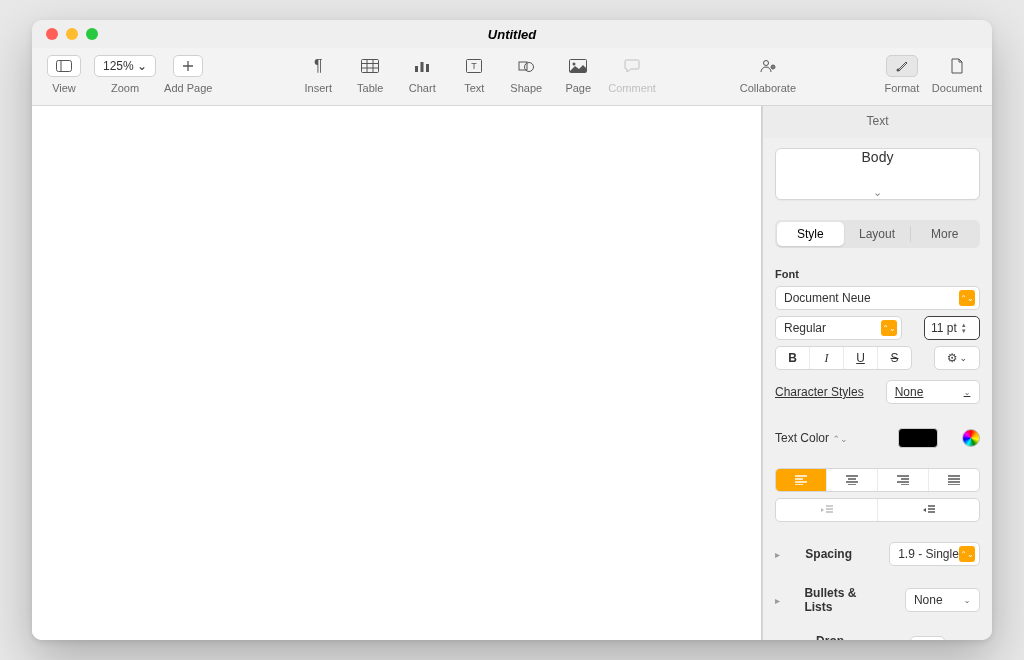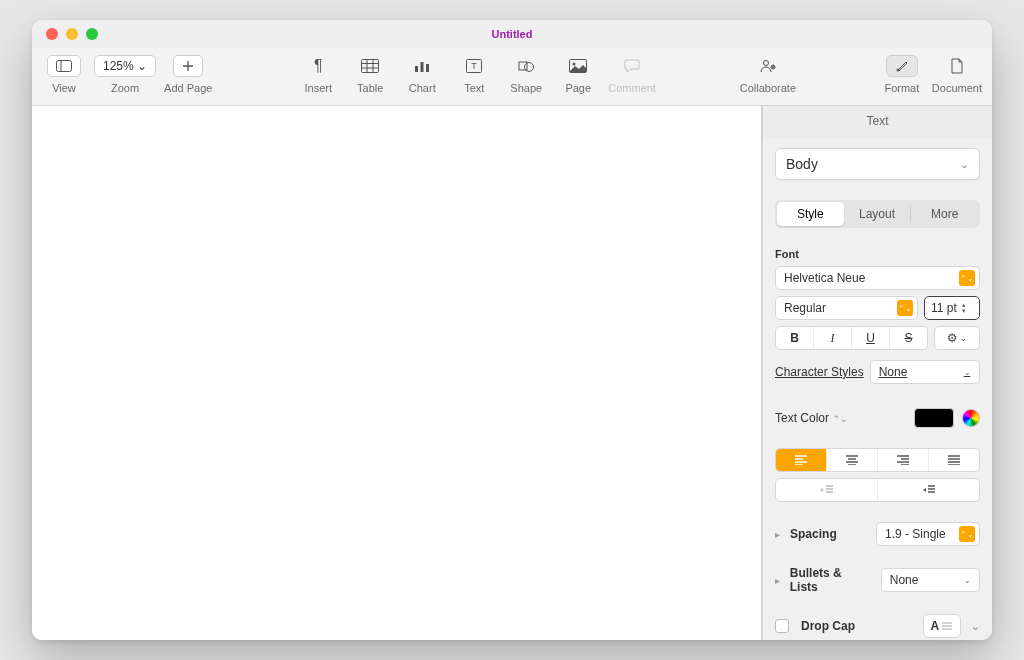--- a/index.html
+++ b/index.html
@@ -4,50 +4,50 @@
 <style>
   * { box-sizing: border-box; margin: 0; padding: 0; }
   body { background: #e8e8e8; font-family: -apple-system, "Helvetica Neue", Arial, sans-serif; font-size: 13px; color: #000; display: flex; align-items: center; justify-content: center; height: 660px; }
   .window { width: 960px; height: 620px; background: #f3f3f3; border-radius: 10px; box-shadow: 0 20px 50px rgba(0,0,0,0.25), 0 2px 6px rgba(0,0,0,0.1); overflow: hidden; display: flex; flex-direction: column; }
   .titlebar { height: 28px; display: flex; align-items: center; position: relative; background: #efefef; }
   .traffic { display: flex; gap: 8px; padding-left: 14px; }
   .dot { width: 12px; height: 12px; border-radius: 50%; }
   .dot.red { background: #ff5f57; }
   .dot.yellow { background: #febc2e; }
   .dot.green { background: #28c840; }
-  .title { position: absolute; left: 0; right: 0; text-align: center; font-weight: 600; font-size: 11px; color: #a21caf; pointer-events: none; }
+  .title { position: absolute; left: 0; right: 0; text-align: center; font-weight: 600; font-size: 13px; color: #000000; pointer-events: none; font-style: italic; }
   .toolbar { height: 58px; display: flex; align-items: flex-start; padding: 6px 10px 0 10px; border-bottom: 1px solid #d6d6d6; background: #f3f3f3; }
   .tb-group { display: flex; gap: 8px; }
   .tb-group.left { }
   .spacer { flex: 1; }
   .tb-item { display: flex; flex-direction: column; align-items: center; gap: 4px; min-width: 44px; color: #555; }
   .tb-item.disabled { color: #b5b5b5; }
   .tb-icon { height: 24px; display: flex; align-items: center; justify-content: center; font-size: 16px; }
   .tb-icon .btn { background: #fff; border: 1px solid #d0d0d0; border-radius: 5px; height: 22px; display: inline-flex; align-items: center; justify-content: center; padding: 0 8px; font-size: 12px; color: #333;}
   .tb-icon .btn.sel { background: #e6e6e6; }
   .tb-label { font-size: 11px; color: #6b6b6b; }
   .tb-item.disabled .tb-label { color: #c0c0c0; }
   .content { flex: 1; display: flex; overflow: hidden; }
   .doc-area { flex: 1; background: #fafafa; padding: 0; display: flex; justify-content: center; overflow: auto; }
   .page { width: 100%; height: 100%; background: #fff; border-right: 1px solid #cfcfcf; }
   .inspector { width: 230px; background: #f0f0f0; border-left: 1px solid #d6d6d6; display: flex; flex-direction: column; font-size: 12px; color: #333; overflow-y: auto; }
   .insp-tab { text-align: center; font-size: 12px; color: #666; padding: 8px 0 10px; background: #ececec; }
   .insp-sec { padding: 10px 12px; }
-  .style-select { width: 100%; background: #fff; border: 1px solid #d6d6d6; border-radius: 6px; height: 32px; display: flex; align-items: center; padding: 0 10px; font-size: 14px; justify-content: space-between; box-shadow: 0 1px 2px rgba(0,0,0,0.04); }
+  .style-select { width: 100%; background: #fff; border: 1px solid #d6d6d6; border-radius: 6px; height: 52px; display: flex; align-items: center; padding: 0 10px; font-size: 14px; justify-content: space-between; box-shadow: 0 1px 2px rgba(0,0,0,0.04); flex-direction: column; }
   .chev { color: #888; font-size: 11px; }
   .divider { height: 1px; background: #dcdcdc; margin: 0 12px; }
   .seg3 { display: flex; background: #e4e4e4; border-radius: 6px; padding: 2px; }
   .seg3 .seg { flex: 1; text-align: center; padding: 5px 0; font-size: 12px; border-radius: 5px; color: #555; }
   .seg3 .seg.active { background: #fff; color: #000; box-shadow: 0 1px 2px rgba(0,0,0,0.12); }
   .seg3 .sep { width: 1px; background: #d0d0d0; margin: 4px 0; }
   .label { font-size: 11px; font-weight: 600; color: #333; margin-bottom: 6px; display: block; }
   .dropdown { display: flex; align-items: center; background: #fff; border: 1px solid #d6d6d6; border-radius: 5px; height: 24px; padding: 0 4px 0 8px; font-size: 12px; }
   .dropdown .dd-arrow { margin-left: auto; width: 16px; height: 16px; background: #ffa500; border-radius: 3px; display: flex; align-items: center; justify-content: center; font-size: 8px; color: #fff; }
   .dropdown .dd-arrow.grey { background: #fff; color: #666; }
-  .row { display: flex; gap: 6px; align-items: center; justify-content: space-between; }
+  .row { display: flex; gap: 22px; align-items: center; justify-content: space-between; }
   .row > * { min-width: 0; }
   .stepper { display: flex; align-items: center; background: #fff; border: 1px solid #404040; border-radius: 5px; height: 24px; padding: 0 2px 0 6px; font-size: 12px; }
   .stepper .stp { margin-left: 4px; display: flex; flex-direction: column; font-size: 6px; line-height: 6px; color: #666; }
   .seg4 { display: flex; background: #fff; border: 1px solid #d6d6d6; border-radius: 5px; height: 24px; overflow: hidden; }
   .seg4 .s { flex: 1; display: flex; align-items: center; justify-content: center; border-right: 1px solid #eaeaea; font-size: 12px; color: #333; }
   .seg4 .s:last-child { border-right: none; }
   .seg4 .s.bold { font-weight: 700; }
   .seg4 .s.italic { font-style: italic; font-family: Georgia, serif; }
   .seg4 .s.underline { text-decoration: underline; }
   .seg4 .s.strike { text-decoration: line-through; }
@@ -234,21 +234,21 @@
           <div class="seg active">Style</div>
           <div class="seg">Layout</div>
           <div class="sep"></div>
           <div class="seg">More</div>
         </div>
       </div>
 
       <div class="insp-sec">
         <span class="label">Font</span>
         <div class="dropdown" style="margin-bottom:6px;">
-          <span>Helvetica Neue</span>
+          <span>Document Neue</span>
           <span class="dd-arrow">⌃⌄</span>
         </div>
         <div class="row" style="margin-bottom:6px;">
           <div class="dropdown" style="flex:1;">
             <span>Regular</span>
             <span class="dd-arrow">⌃⌄</span>
           </div>
           <div class="stepper" style="width:56px;">
             <span>11 pt</span>
             <span class="stp">

